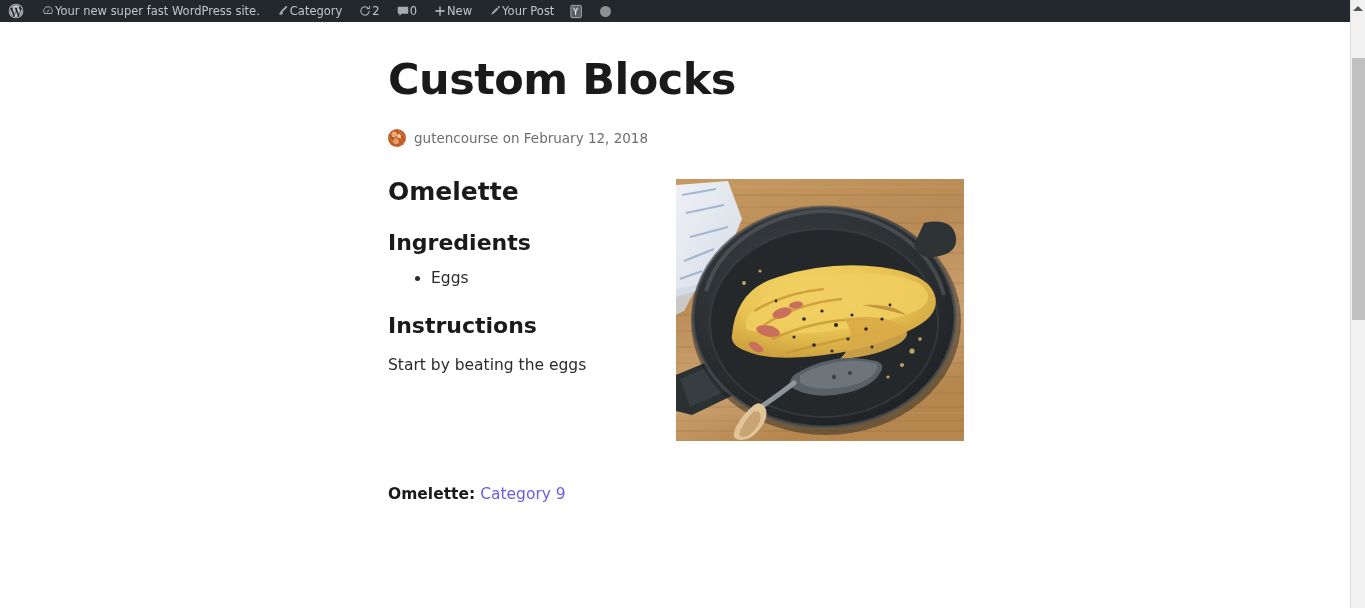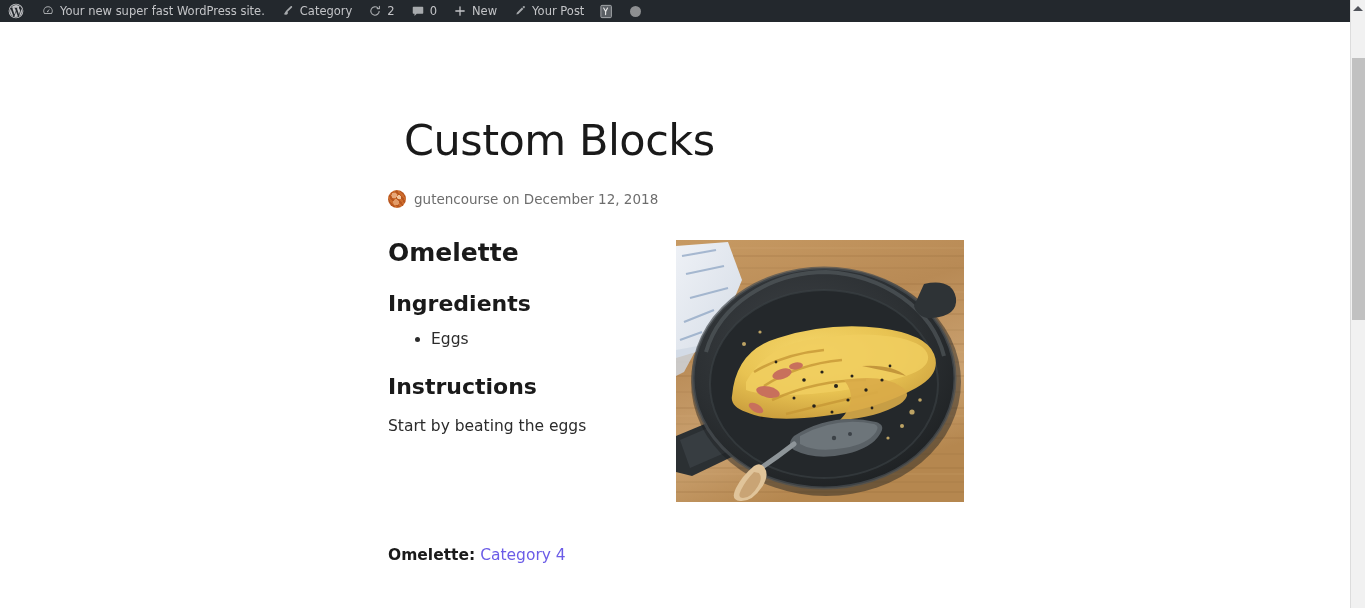--- a/index.html
+++ b/index.html
@@ -25,21 +25,20 @@
     display: flex;
     align-items: stretch;
     z-index: 50;
     user-select: none;
   }
   .ab-group { display: flex; align-items: stretch; }
   .ab-group.right { margin-left: auto; }
   .ab-item {
     display: flex;
     align-items: center;
-    gap: 5px;
     padding: 0 8px;
     color: #c3c4c7;
     white-space: nowrap;
     line-height: 22px;
     cursor: pointer;
   }
   .ab-icon { display: inline-flex; align-items: center; justify-content: center; }
   .ab-icon svg { display: block; }
   .ab-label { display: inline-block; }
   .ab-count { color: #c3c4c7; }
@@ -71,25 +70,25 @@
     overflow: hidden;
   }
   #content {
     position: absolute;
     left: 388px;
     top: 0;
     width: 600px;
   }
 
   .post-title {
-    margin: 16px;
-    padding-top: 78px;
+    margin: 0;
+    padding-top: 33px;
     font-size: 43px;
     line-height: 1.12;
-    font-weight: 400;
+    font-weight: 700;
     letter-spacing: -0.5px;
     color: #1a1a1a;
   }
   .byline {
     display: flex;
     align-items: center;
     gap: 8px;
     margin-top: 26px;
     font-size: 13.5px;
     color: #6d6d6d;
@@ -293,21 +292,21 @@
 
 </div>
 
 <div id="viewport">
   <div id="content">
 
     <h1 class="post-title">Custom Blocks</h1>
 
     <div class="byline">
       <span class="gravatar"></span>
-      <span class="byline-text">gutencourse on December 12, 2018</span>
+      <span class="byline-text">gutencourse on February 12, 2018</span>
     </div>
 
     <div class="entry">
 
       <div class="recipe-photo">
         <svg viewBox="0 0 288 262" preserveAspectRatio="xMidYMid slice">
           <defs>
             <linearGradient id="wood" x1="0" y1="0" x2="0.35" y2="1">
               <stop offset="0%" stop-color="#c79a63"></stop>
               <stop offset="40%" stop-color="#b88a55"></stop>
@@ -428,21 +427,21 @@
       <h3 class="section-heading">Ingredients</h3>
       <ul class="ingredients">
         <li>Eggs</li>
       </ul>
 
       <h3 class="section-heading">Instructions</h3>
       <p class="instructions-text">Start by beating the eggs</p>
 
       <p class="category-line">
         <span class="category-label">Omelette:</span>
-        <a class="category-link">Category 4</a>
+        <a class="category-link">Category 9</a>
       </p>
     </div>
   </div>
 </div>
 
 <div id="scrollbar">
   <div id="sb-up">
     <span class="arrow"></span>
   </div>
   <div id="sb-thumb"></div>

